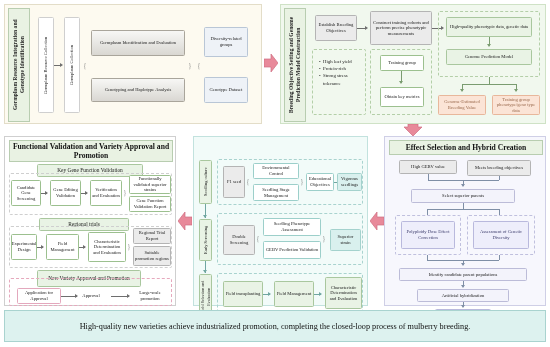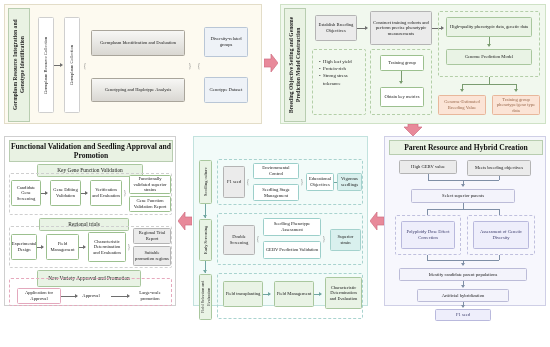--- a/index.html
+++ b/index.html
@@ -170,21 +170,21 @@
     </div>
   </div>
 
   <div class="bigarrow" style="left:404px;top:124px;">
     <svg width="18" height="12" viewBox="0 0 18 12">
       <polygon points="4,0 14,0 14,3 18,3 9,12 0,3 4,3" fill="#e8899a" stroke="#cf6f83" stroke-width="0.7"></polygon>
     </svg>
   </div>
 
   <div class="panel" style="left:384px;top:136px;width:162px;height:170px;background:#f7f7fd;border-color:#cfcfe6;">
-    <div class="htitle" style="position:absolute;left:4px;top:3px;width:154px;height:15px;">Parent Resource and Hybrid Creation</div>
+    <div class="htitle" style="position:absolute;left:4px;top:3px;width:154px;height:15px;">Effect Selection and Hybrid Creation</div>
 
     <div class="body" style="left:6px;top:20px;width:150px;height:146px;">
       <div class="box grey" style="left:8px;top:3px;width:58px;height:14px;">High GEBV value</div>
       <div class="box grey" style="left:76px;top:3px;width:64px;height:16px;">Meets breeding objectives</div>
 
       <div class="ln lnv b" style="left:37px;top:17px;height:6px;"></div>
       <div class="ln lnv b" style="left:108px;top:19px;height:4px;"></div>
       <div class="ln lnh b" style="left:37px;top:23px;width:71px;"></div>
       <div class="ln lnv b" style="left:72px;top:23px;height:6px;"></div>
       <div class="arw d b" style="left:69.6px;top:27px;"></div>
@@ -264,21 +264,21 @@
     </div>
   </div>
 
   <div class="bigarrow" style="left:178px;top:212px;">
     <svg width="14" height="18" viewBox="0 0 14 18">
       <polygon points="14,5 7,5 7,0 0,9 7,18 7,13 14,13" fill="#e8899a" stroke="#cf6f83" stroke-width="0.7"></polygon>
     </svg>
   </div>
 
   <div class="panel" style="left:4px;top:136px;width:172px;height:170px;background:#ffffff;border-color:#cfcfcf;">
-    <div class="htitle" style="position:absolute;left:4px;top:3px;width:164px;height:22px;">Functional Validation and Seedling Approval and Promotion</div>
+    <div class="htitle" style="position:absolute;left:4px;top:3px;width:164px;height:22px;">Functional Validation and Variety Approval and Promotion</div>
 
     <div class="body" style="left:4px;top:27px;width:164px;height:140px;">
 
       <div class="box green" style="left:28px;top:0px;width:106px;height:13px;font-size:5.4px;">Key Gene Function Validation</div>
       <div class="dash" style="left:0px;top:9px;width:163px;height:42px;"></div>
 
       <div class="box greenline" style="left:2px;top:16px;width:30px;height:26px;">Candidate Gene Screening</div>
       <div class="ln lnh" style="left:32px;top:29px;width:6px;"></div>
       <div class="arw r" style="left:36px;top:26.6px;"></div>
       <div class="box greenline" style="left:41px;top:16px;width:31px;height:26px;">Gene Editing Validation</div>
@@ -308,14 +308,15 @@
       <div class="box pinkline" style="left:8px;top:124px;width:44px;height:16px;">Application for Approval</div>
       <div class="ln lnh" style="left:52px;top:132px;width:16px;"></div>
       <div class="arw r" style="left:66px;top:129.6px;"></div>
       <div class="box pinkline" style="left:62px;top:124px;width:40px;height:16px;background:transparent;border-color:transparent;">Approval</div>
       <div class="ln lnh" style="left:102px;top:132px;width:18px;"></div>
       <div class="arw r" style="left:118px;top:129.6px;"></div>
       <div class="box pinkline" style="left:120px;top:124px;width:42px;height:16px;background:transparent;border-color:transparent;">Large-scale promotion</div>
     </div>
   </div>
 
+  <div class="caption" style="left:4px;top:310px;width:542px;height:32px;">High-quality new varieties achieve industrialized promotion, completing the closed-loop process of mulberry breeding.</div>
 
 </div>
 
 </body></html>

